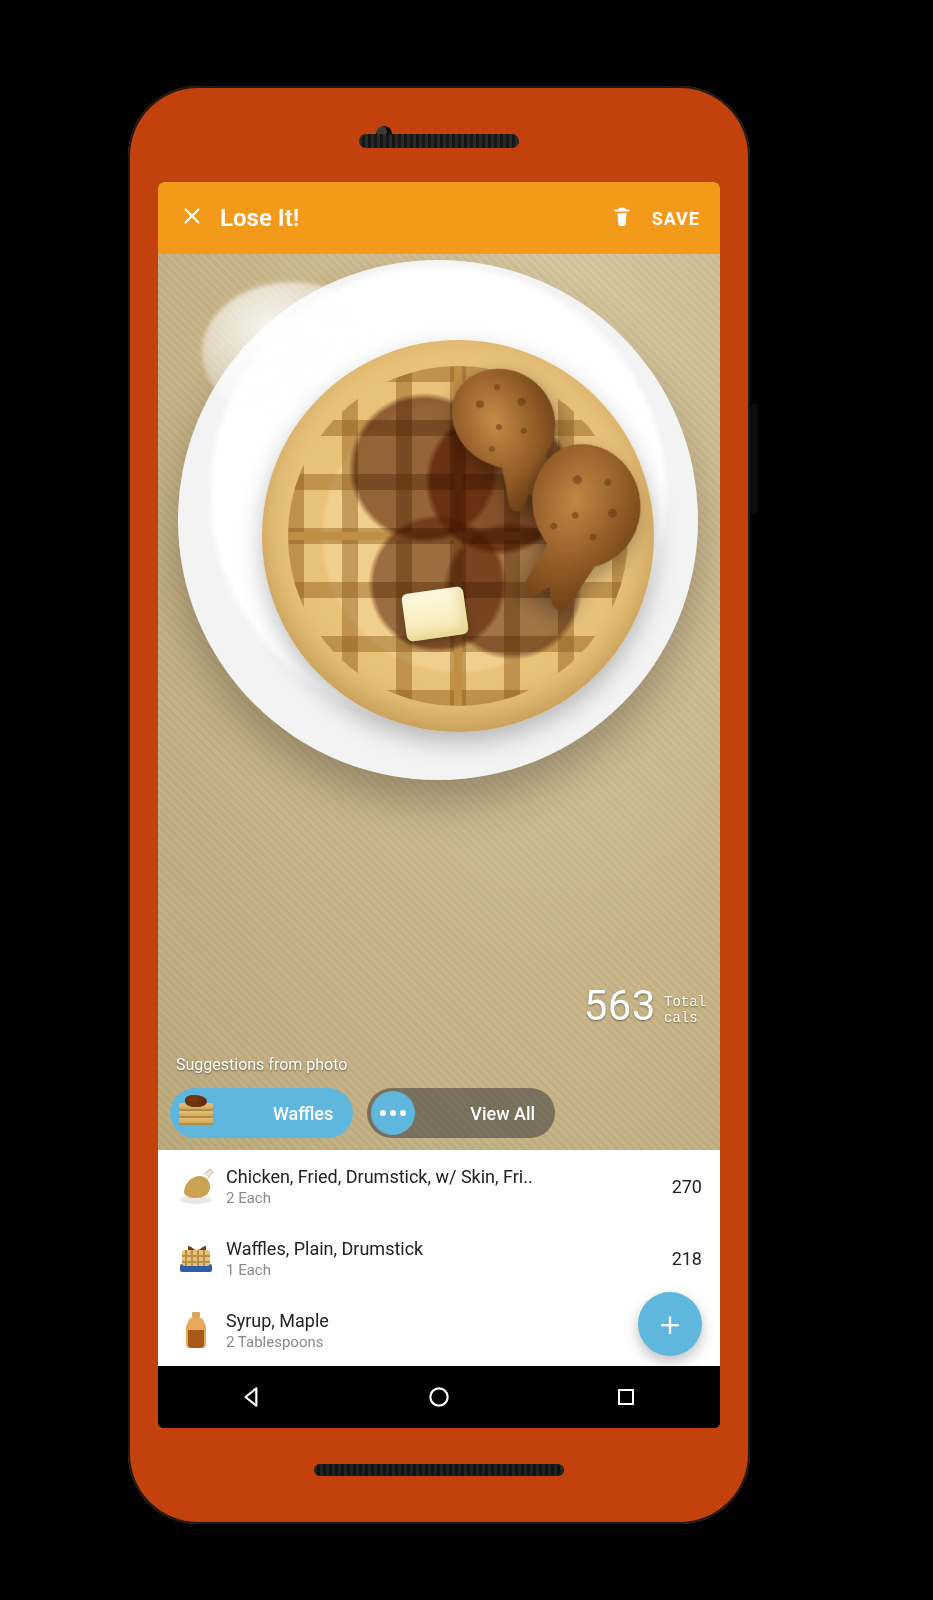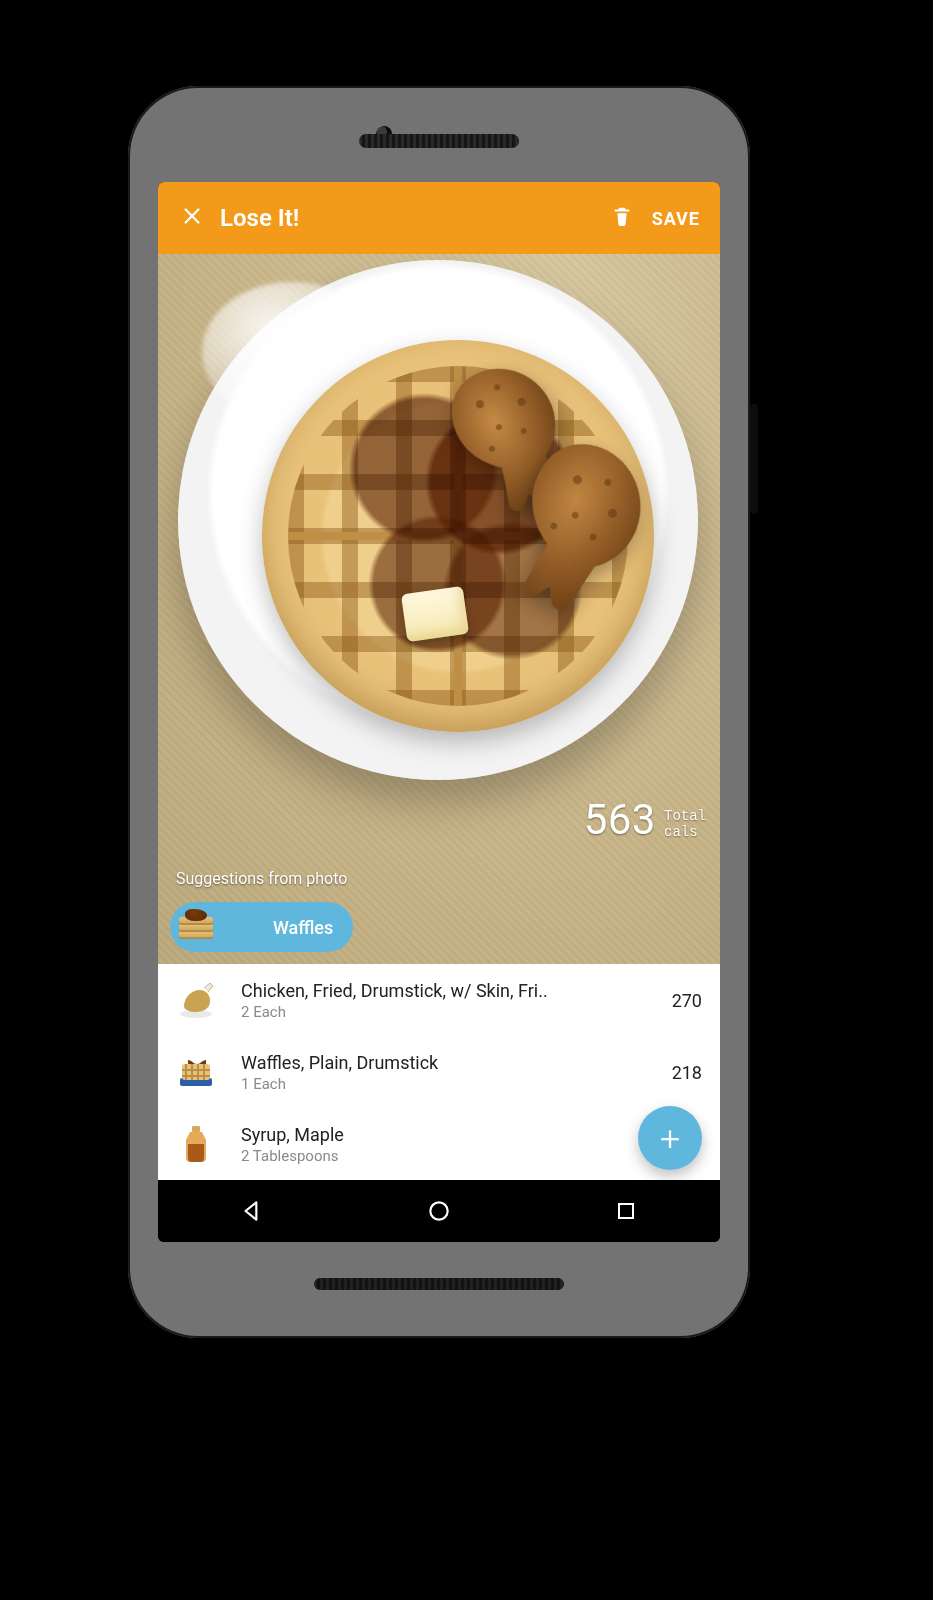--- a/index.html
+++ b/index.html
@@ -1,22 +1,22 @@
 <!DOCTYPE html>
 <html><head>
 <meta charset="utf-8">
 <style>
   * { box-sizing: border-box; margin: 0; padding: 0; }
   html, body { width: 933px; height: 1600px; background: #000; font-family: Roboto, "Helvetica Neue", Arial, sans-serif; -webkit-font-smoothing: antialiased; }
 
   
   .stage { position: relative; width: 933px; height: 1600px; }
   .phone {
-    position: absolute; left: 128px; top: 86px; width: 622px; height: 1252px;
-    background: #737373; border-radius: 70px; box-shadow: 0 0 0 2px #1a1a1a inset, 0 30px 60px rgba(0,0,0,.6);
+    position: absolute; left: 128px; top: 86px; width: 622px; height: 1438px;
+    background: #c2410c; border-radius: 70px; box-shadow: 0 0 0 2px #1a1a1a inset, 0 30px 60px rgba(0,0,0,.6);
   }
   .phone::before { 
     content: ""; position: absolute; right: -8px; top: 318px; width: 8px; height: 110px; background: #0d0d0d; border-radius: 4px;
   }
   .earpiece {
     position: absolute; left: 50%; top: 48px; transform: translateX(-50%);
     width: 160px; height: 14px; border-radius: 8px;
     background: repeating-linear-gradient(90deg, #2a2a2a 0 3px, #161616 3px 6px);
   }
   .cam {
@@ -106,21 +106,21 @@
   }
   .chip .chip-icon { width: 44px; height: 44px; border-radius: 22px; display: flex; align-items: center; justify-content: center; margin-right: 10px; }
   .chip.waffles { background: #5fb7dd; }
   .chip.viewall { background: rgba(60,60,60,.55); }
   .chip.viewall .chip-icon { background: #5fb7dd; }
   .dots { display: inline-flex; gap: 4px; }
   .dots i { width: 6px; height: 6px; background: #fff; border-radius: 50%; display: block; }
 
   
   .list { background: #fff; position: relative; }
-  .row { display: flex; align-items: center; padding: 14px 18px 14px 16px; gap: 23px; }
+  .row { display: flex; align-items: center; padding: 14px 18px 14px 16px; gap: 8px; }
   .row .thumb { width: 44px; height: 44px; display: flex; align-items: center; justify-content: center; }
   .row .txt { flex: 1; min-width: 0; }
   .row .name { font-size: 18px; color: #222; white-space: nowrap; overflow: hidden; text-overflow: ellipsis; }
   .row .meta { font-size: 15px; color: #8a8a8a; margin-top: 2px; }
   .row .cals { font-size: 18px; color: #222; padding-left: 8px; }
 
   .fab { position: absolute; right: 18px; bottom: 10px; width: 64px; height: 64px; border-radius: 50%; background: #5fb7dd; display: flex; align-items: center; justify-content: center; color: #fff; box-shadow: 0 6px 14px rgba(0,0,0,.25); }
   .fab .plus { font-size: 34px; font-weight: 300; line-height: 1; transform: translateY(-1px); }
 
   
@@ -231,20 +231,30 @@
               <span class="chip-icon">
                 <span class="waffle-mini">
                     <i></i>
                     <i></i>
                     <i></i>
                     <span class="syr"></span>
                   </span>
               </span>
               <span>Waffles</span>
             </div>
+            <div class="chip viewall">
+              <span class="chip-icon">
+                  <span class="dots">
+                    <i></i>
+                    <i></i>
+                    <i></i>
+                  </span>
+                </span>
+              <span>View All</span>
+            </div>
           </div>
         </div>
 
         <div class="list">
           <div class="row">
             <span class="thumb">
               <svg viewBox="0 0 44 44">
                 <ellipse cx="22" cy="36" rx="16" ry="4" fill="#e9e9e9"></ellipse>
                 <path d="M10 28c0-8 7-16 16-16 6 0 10 5 10 11 0 7-6 11-14 11-6 0-12-2-12-6z" fill="#caa252"></path>
                 <path d="M30 10l6-5 3 3-5 6" fill="#efe6d5" stroke="#c6b79a"></path>

